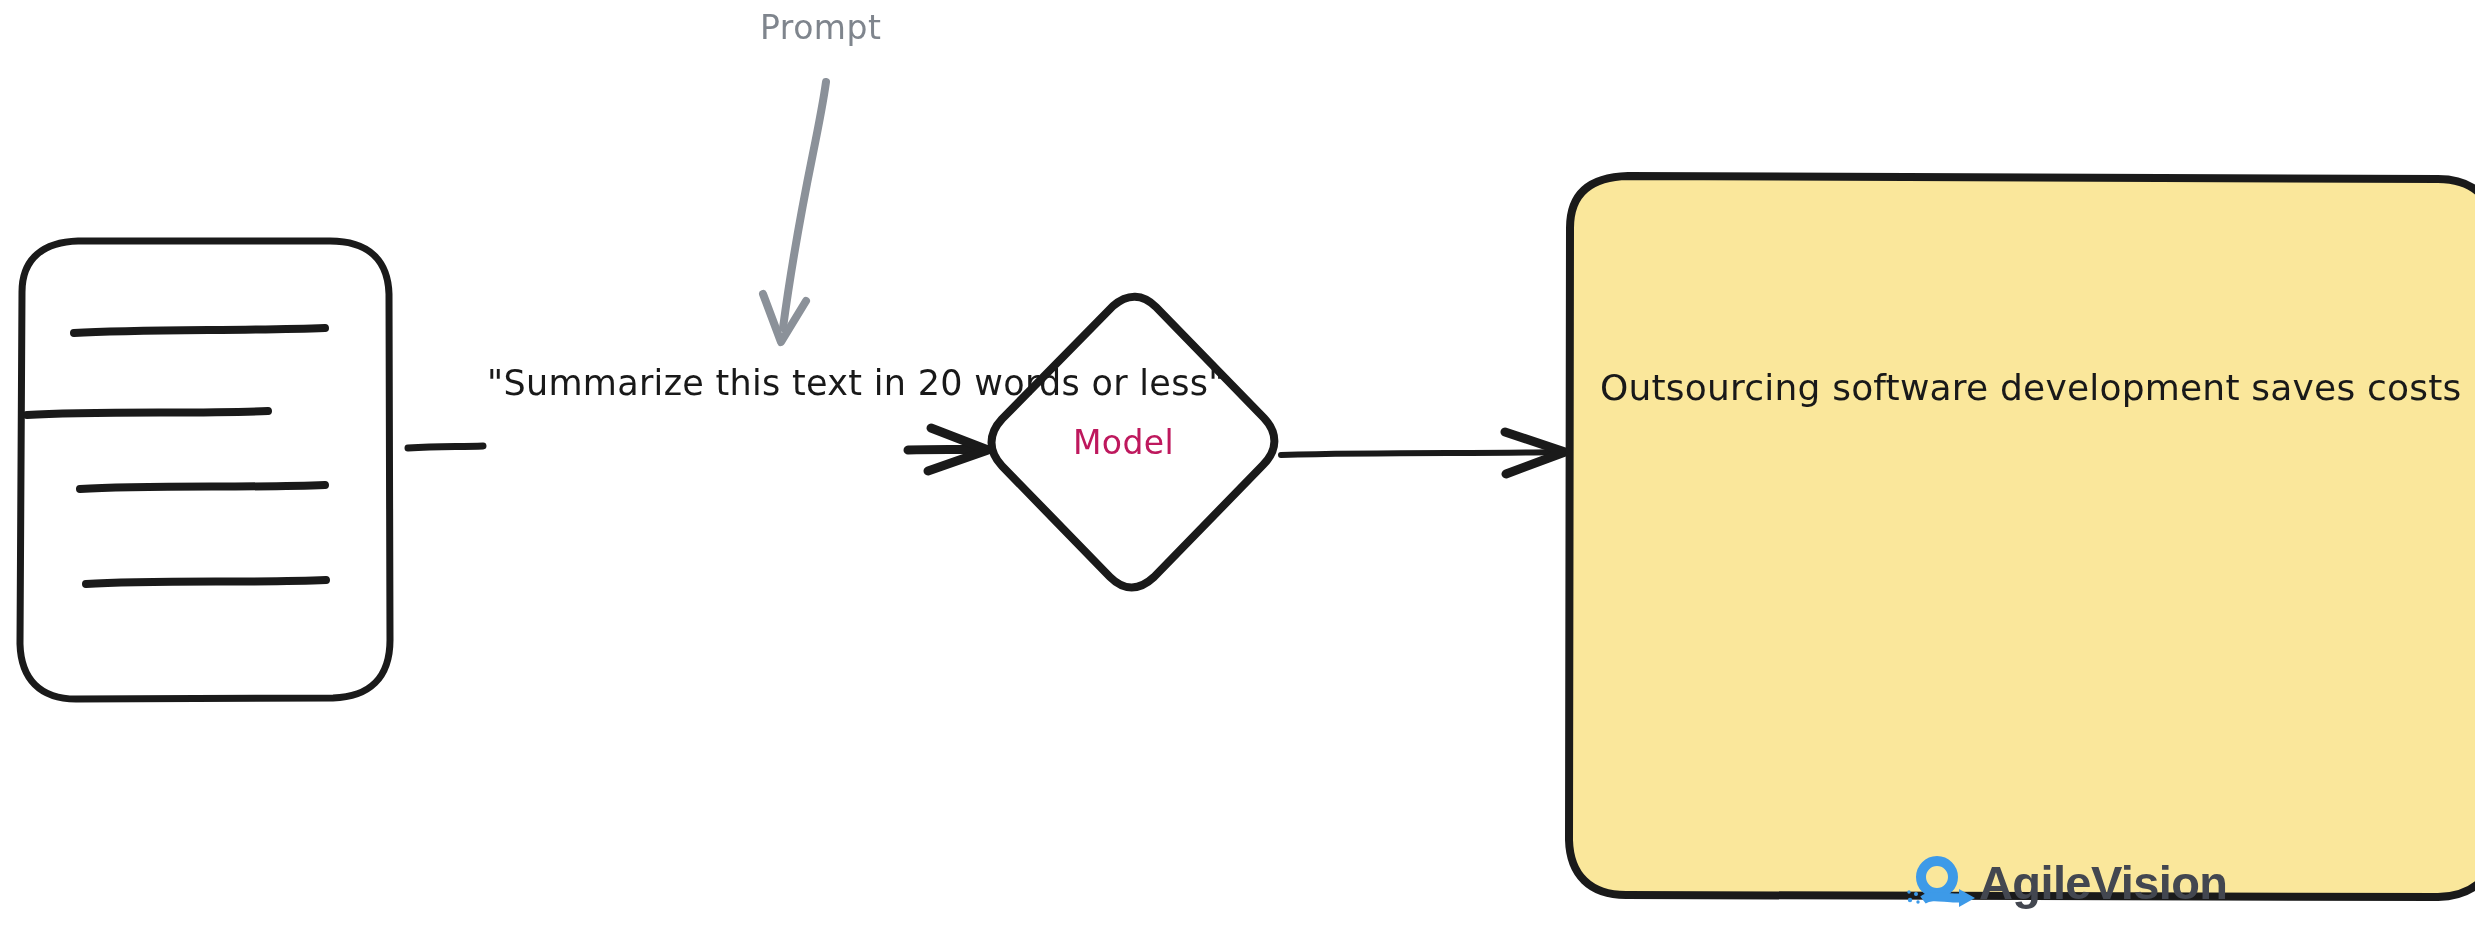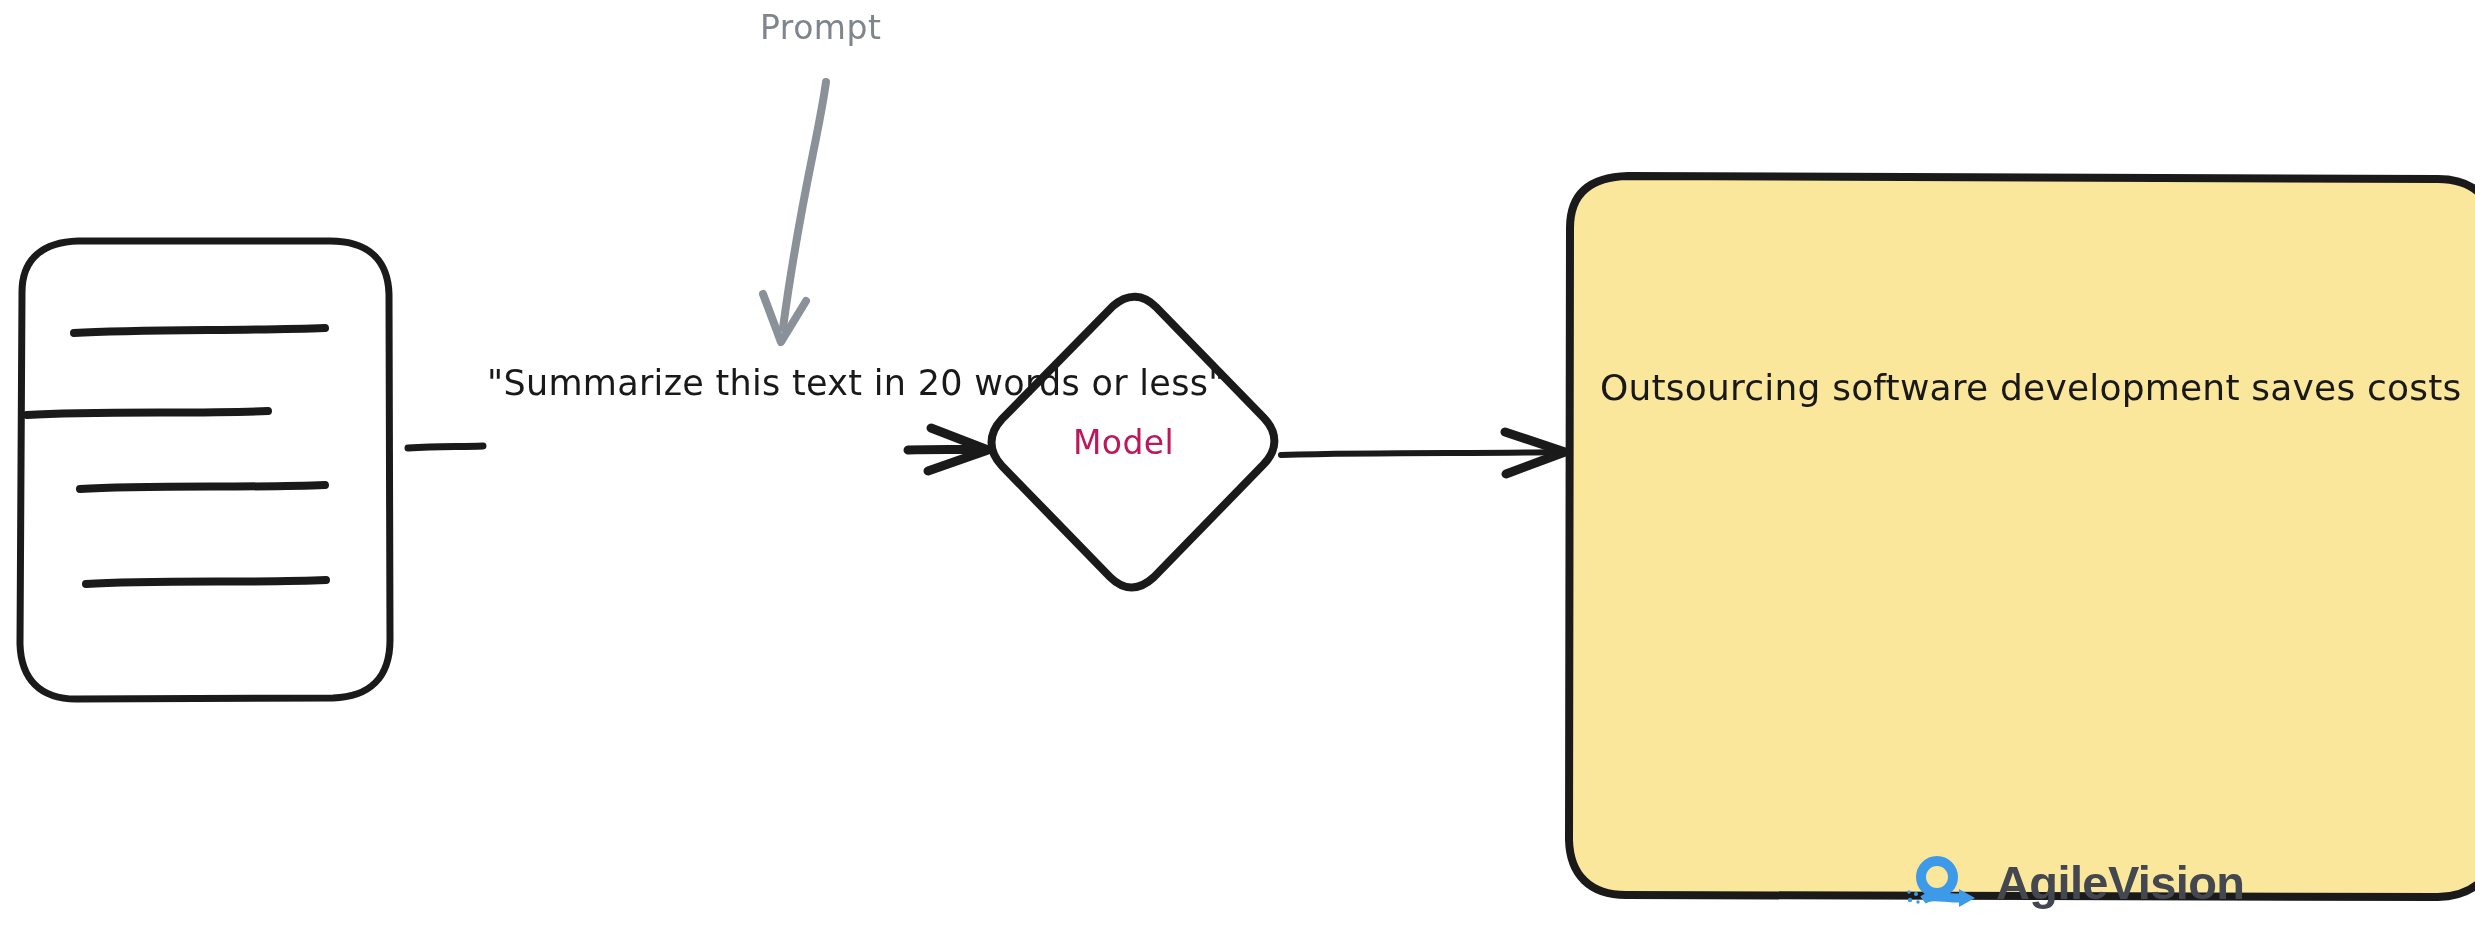--- a/index.html
+++ b/index.html
@@ -77,21 +77,21 @@
   }
 
   
   #logo {
     position: absolute;
     left: 1905px;
     top: 848px;
     height: 68px;
     display: flex;
     align-items: center;
-    gap: 19px;
+    gap: 2px;
   }
   #logo-wordmark {
     font-family: "Liberation Sans", sans-serif;
     font-size: 47px;
     font-weight: 700;
     color: #434750;
     letter-spacing: -0.6px;
     line-height: 1;
   }
 </style>

